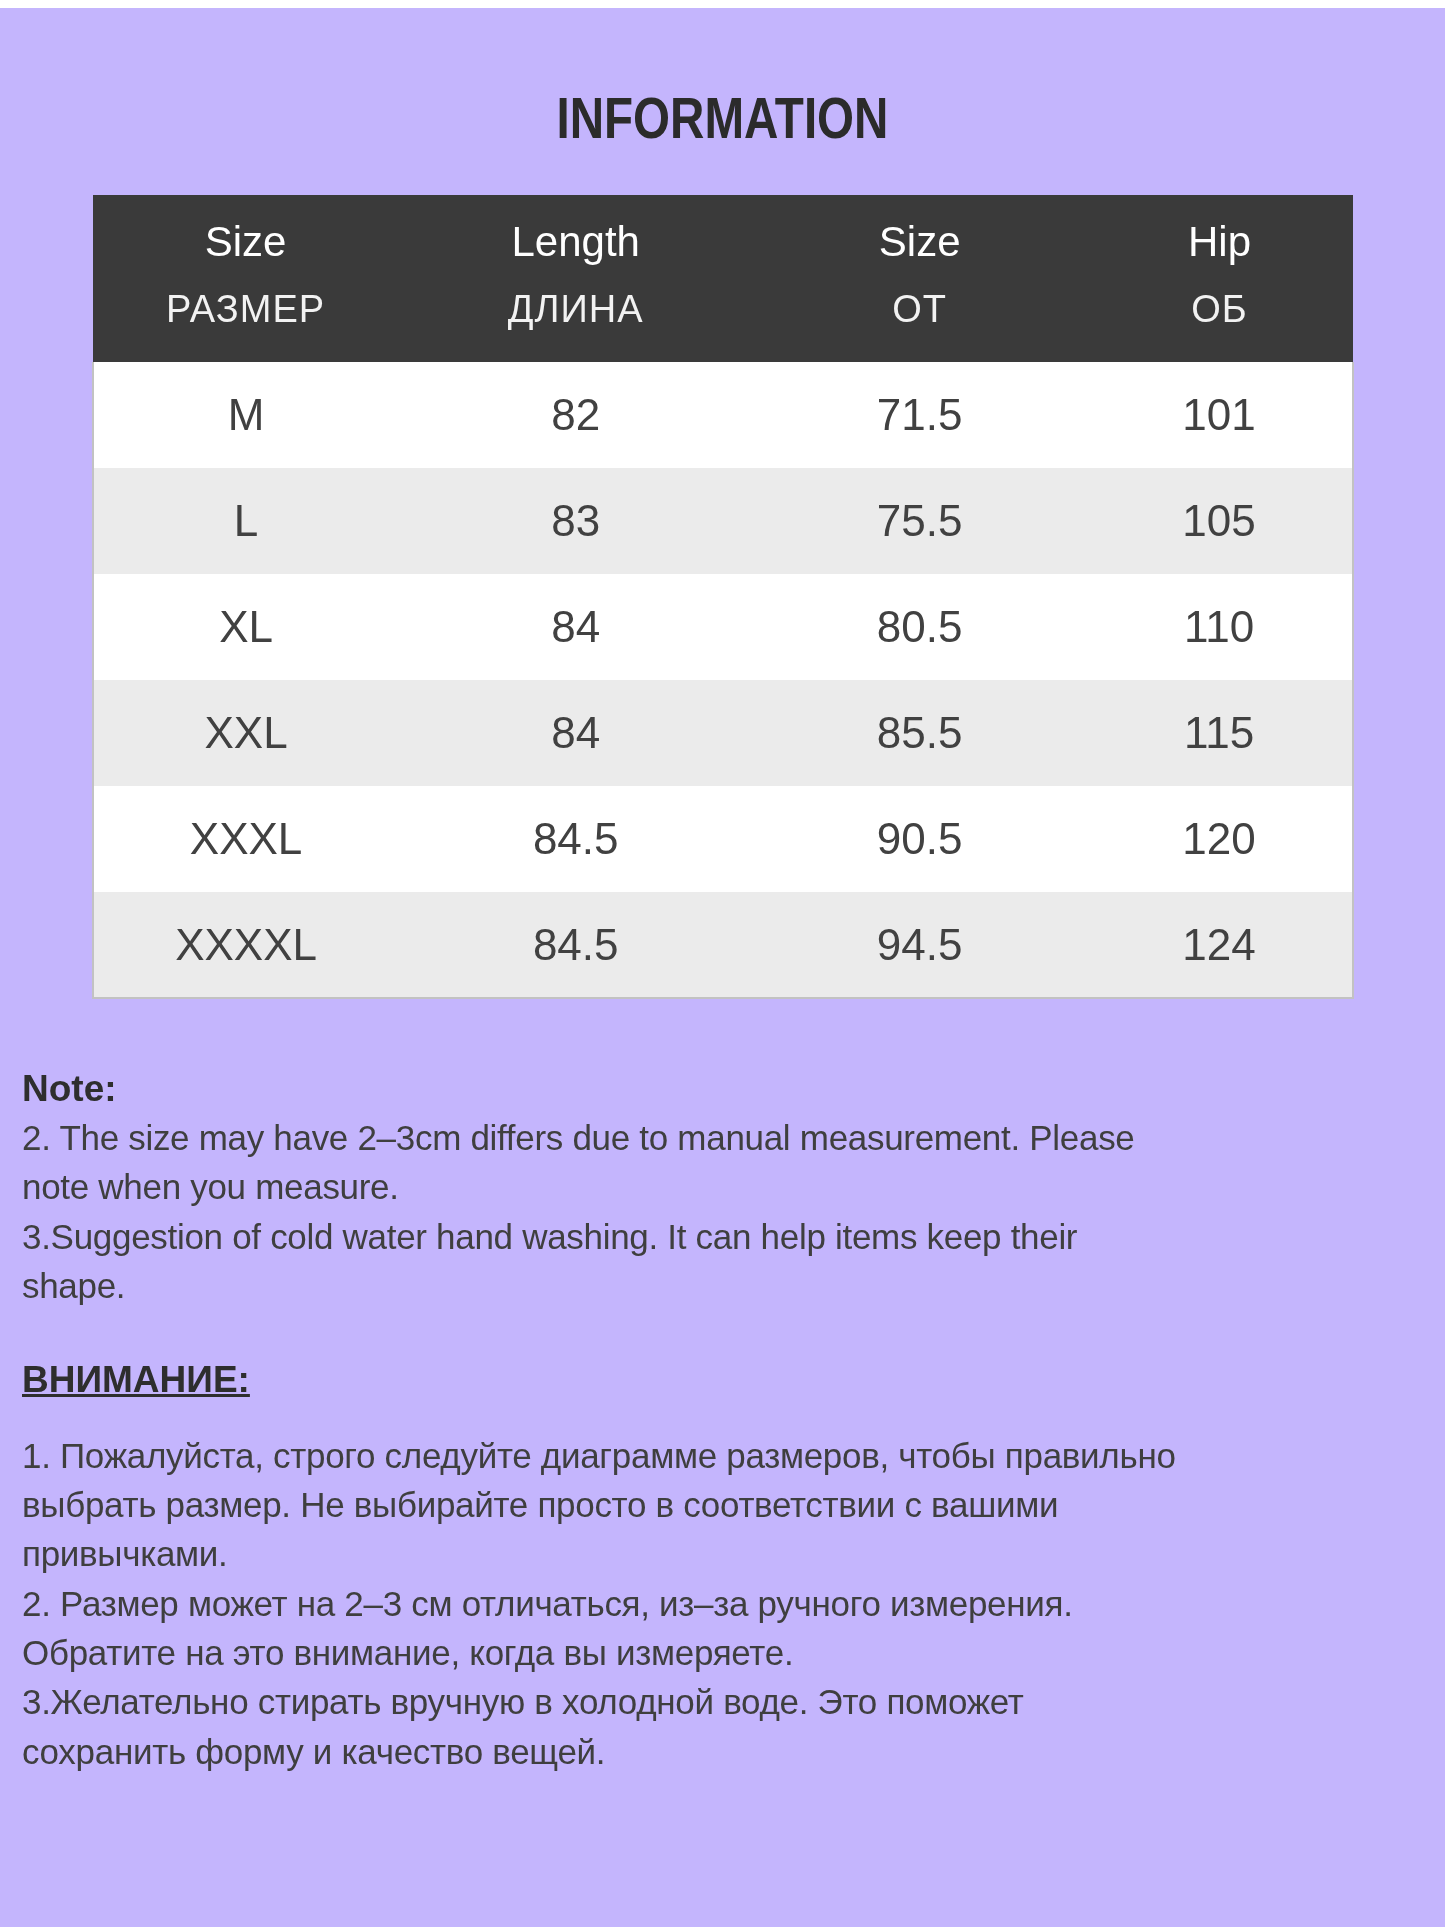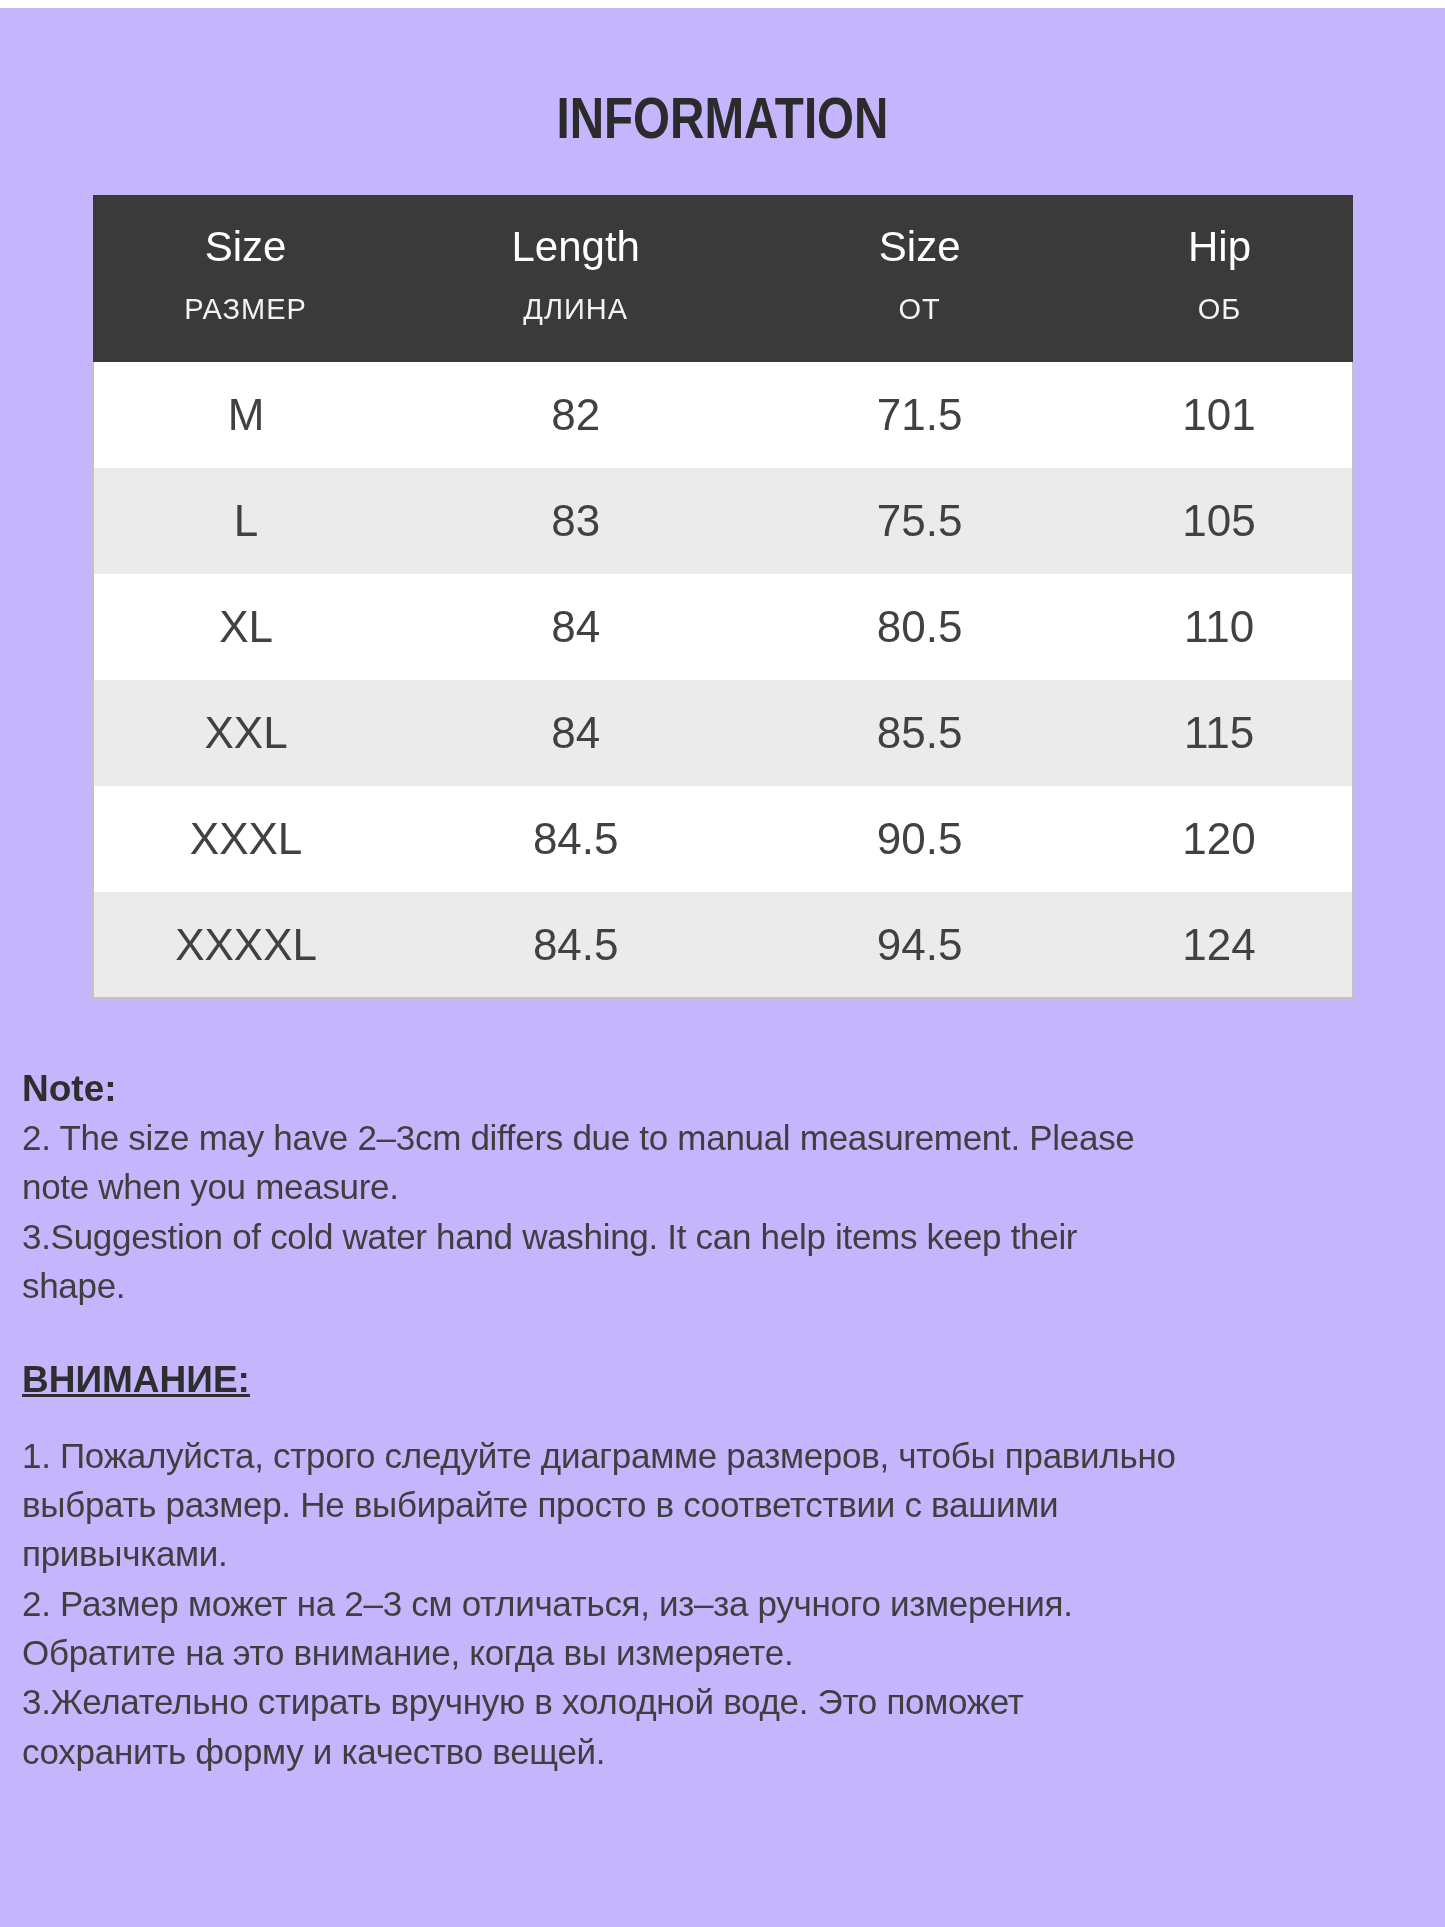--- a/index.html
+++ b/index.html
@@ -45,21 +45,21 @@
     font-weight: 400;
     padding-bottom: 8px;
   }
   .h-en {
     color: #ffffff;
     font-size: 42px;
     line-height: 1.15;
   }
   .h-ru {
     color: #f2f2f2;
-    font-size: 29px;
+    font-size: 38px;
     line-height: 1.1;
     margin-top: 22px;
     letter-spacing: 1px;
   }
   tbody { border: 2px solid #c2c2c2; border-top: none; }
   tbody td {
     height: 106px;
     text-align: center;
     vertical-align: middle;
     font-size: 44px;

